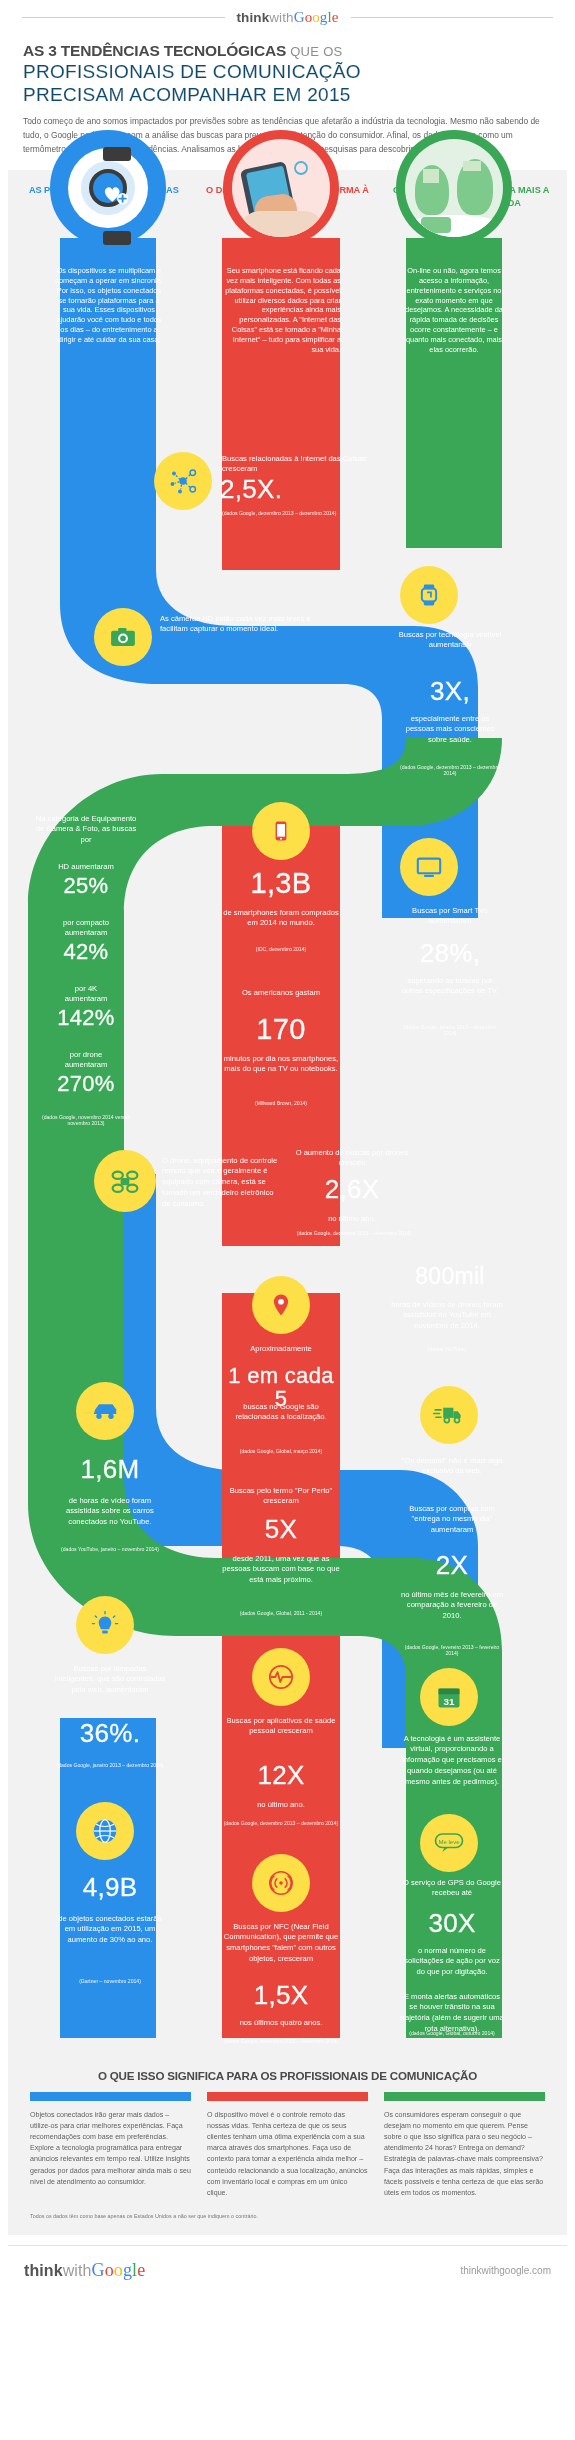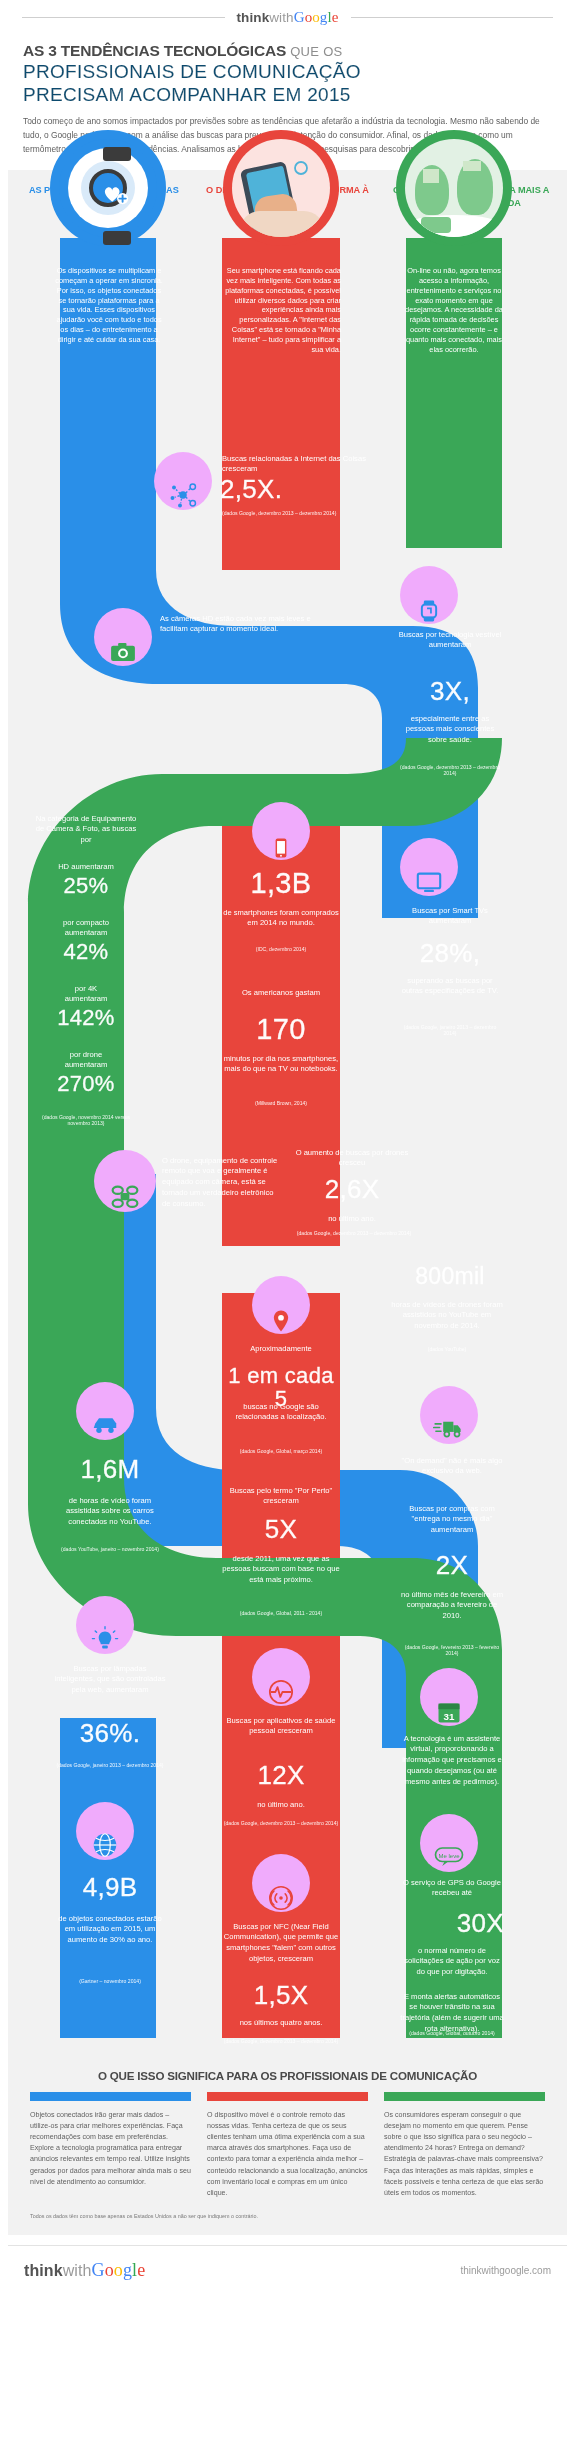--- a/index.html
+++ b/index.html
@@ -54,22 +54,22 @@
   .t-lead { font-size: 7.6px; line-height: 1.42; }
   .t-src  { font-size: 5.1px; line-height: 1.35; opacity: .92; }
   .t-big  { font-weight: 300; font-size: 26px; line-height: 1.05; letter-spacing: .3px;
             -webkit-text-stroke: .35px rgba(255,255,255,.85); color: rgba(255,255,255,.97); }
   .t-big.sm { font-size: 22px; }
   .t-big.xl { font-size: 29px; }
   .t-big.xxl{ font-size: 23px; }
   b { font-weight: 400; }
 
   
-  .badge { position: absolute; background: #f0abfc; border-radius: 50%;
-           display: flex; align-items: flex-end; justify-content: center; }
+  .badge { position: absolute; background: #fde047; border-radius: 50%;
+           display: flex; align-items: center; justify-content: center; }
 
   
   .hero { position: absolute; border-radius: 50%; }
 
   
   .concl-title { text-align: center; font-size: 11.6px; font-weight: 700; color: #4a4a4a;
                  padding: 14px 10px 10px 10px; letter-spacing: -.2px; }
   .concl-cols { display: flex; gap: 16px; padding: 0 22px; }
   .concl-col { flex: 1; }
   .cbar { height: 9px; margin-bottom: 9px; }
@@ -412,21 +412,21 @@
       <div class="ov t-lead" style="left:392px; top:1516px; width:104px;">A tecnologia é um assistente virtual, proporcionando a informação que precisamos e quando desejamos (ou até mesmo antes de pedirmos).</div>
 
       <div class="badge" style="left:412px; top:1596px; width:58px; height:58px;">
         <svg viewBox="0 0 44 40" width="34" height="30">
           <rect x="4" y="8" width="36" height="18" rx="9" fill="none" stroke="#3aa757" stroke-width="2.2"></rect>
           <path d="M16 26l-3 6 8-6z" fill="#3aa757"></path>
           <text x="22" y="21" font-size="8" font-family="Liberation Sans, sans-serif" fill="#3aa757" text-anchor="middle">Me leve</text>
         </svg>
       </div>
       <div class="ov t-lead" style="left:392px; top:1660px; width:104px;">O serviço de GPS do Google recebeu até</div>
-      <div class="ov t-big" style="left:392px; top:1692px; width:104px;text-align:right;">30X</div>
+      <div class="ov t-big" style="left:392px; top:1692px; width:104px;">30X</div>
       <div class="ov t-lead" style="left:392px; top:1728px; width:104px;">
         <span>o normal número de solicitações de </span><b>ação por voz</b><span> do que por digitação.</span>
       </div>
       <div class="ov t-lead" style="left:392px; top:1774px; width:104px;">E monta alertas automáticos se houver trânsito na sua trajetória (além de sugerir uma rota alternativa).</div>
       <div class="ov t-src" style="left:392px; top:1812px; width:104px;">(dados Google, Global, outubro 2014)</div>
 
       <div class="badge" style="left:68px; top:1584px; width:58px; height:58px;">
         <svg viewBox="0 0 40 40" width="30" height="30">
           <circle cx="20" cy="20" r="15" fill="#2a8fe8"></circle>
           <g stroke="#fff" stroke-width="1.6" fill="none">

